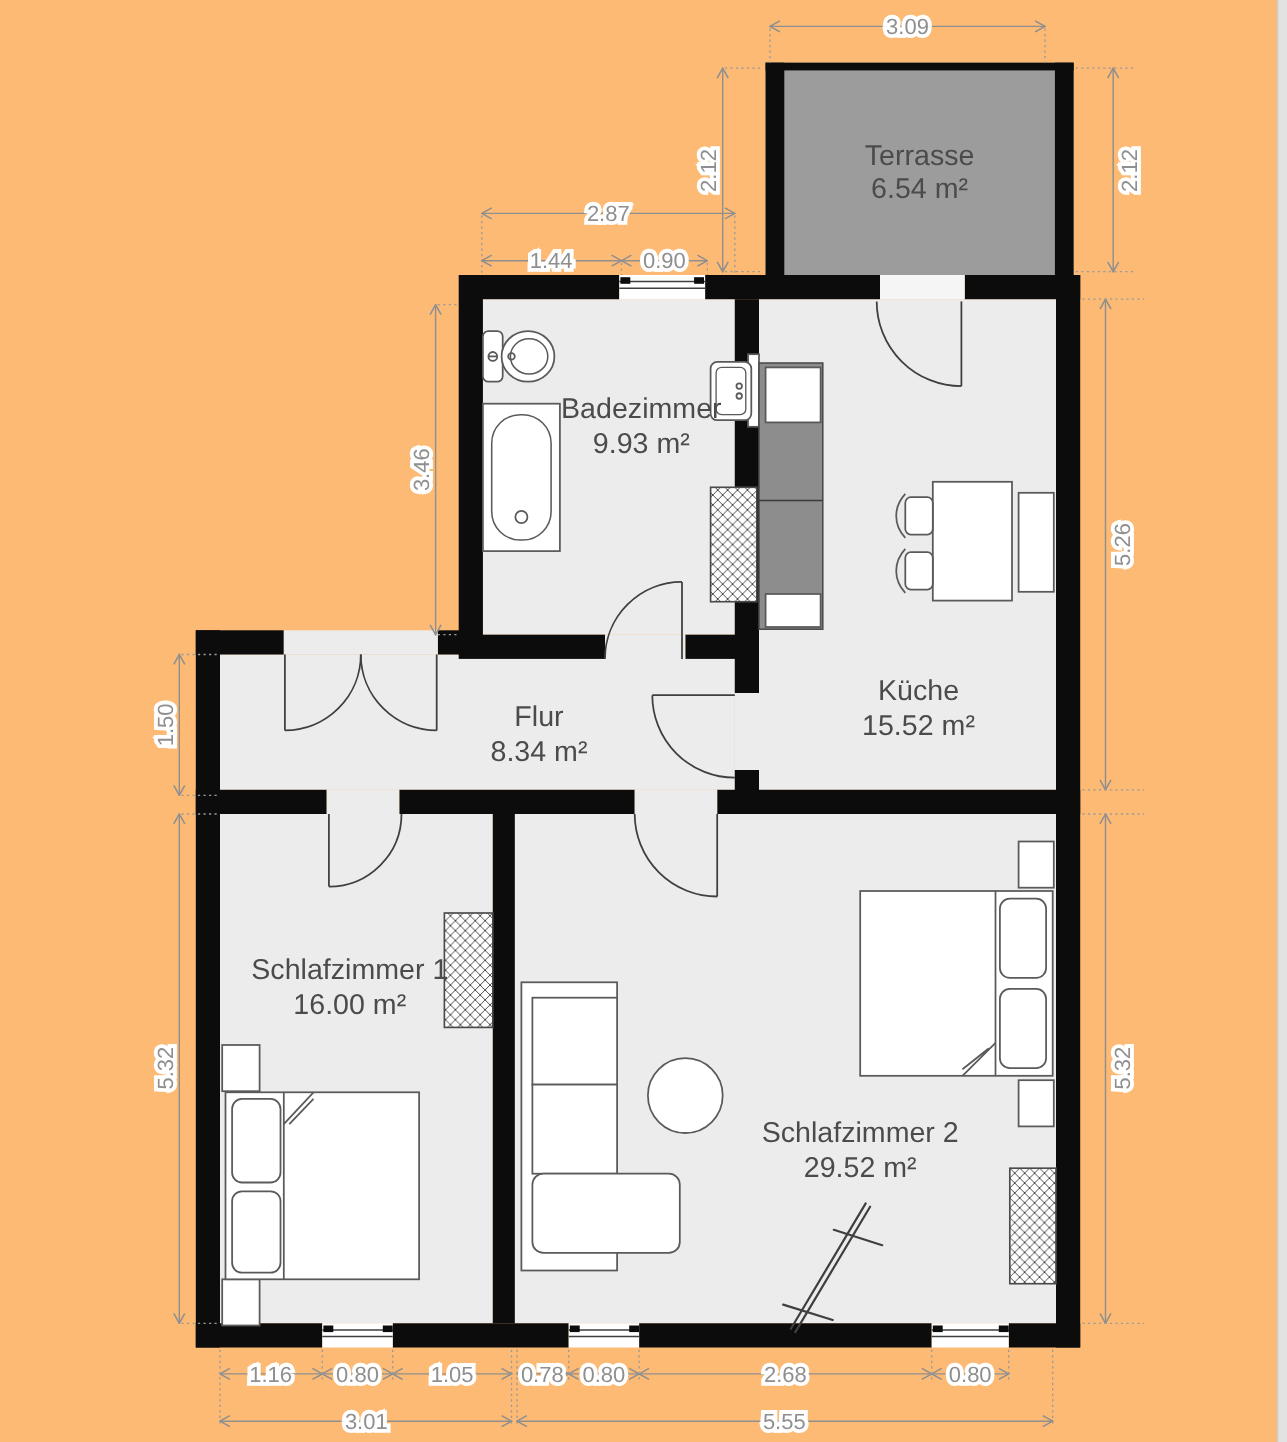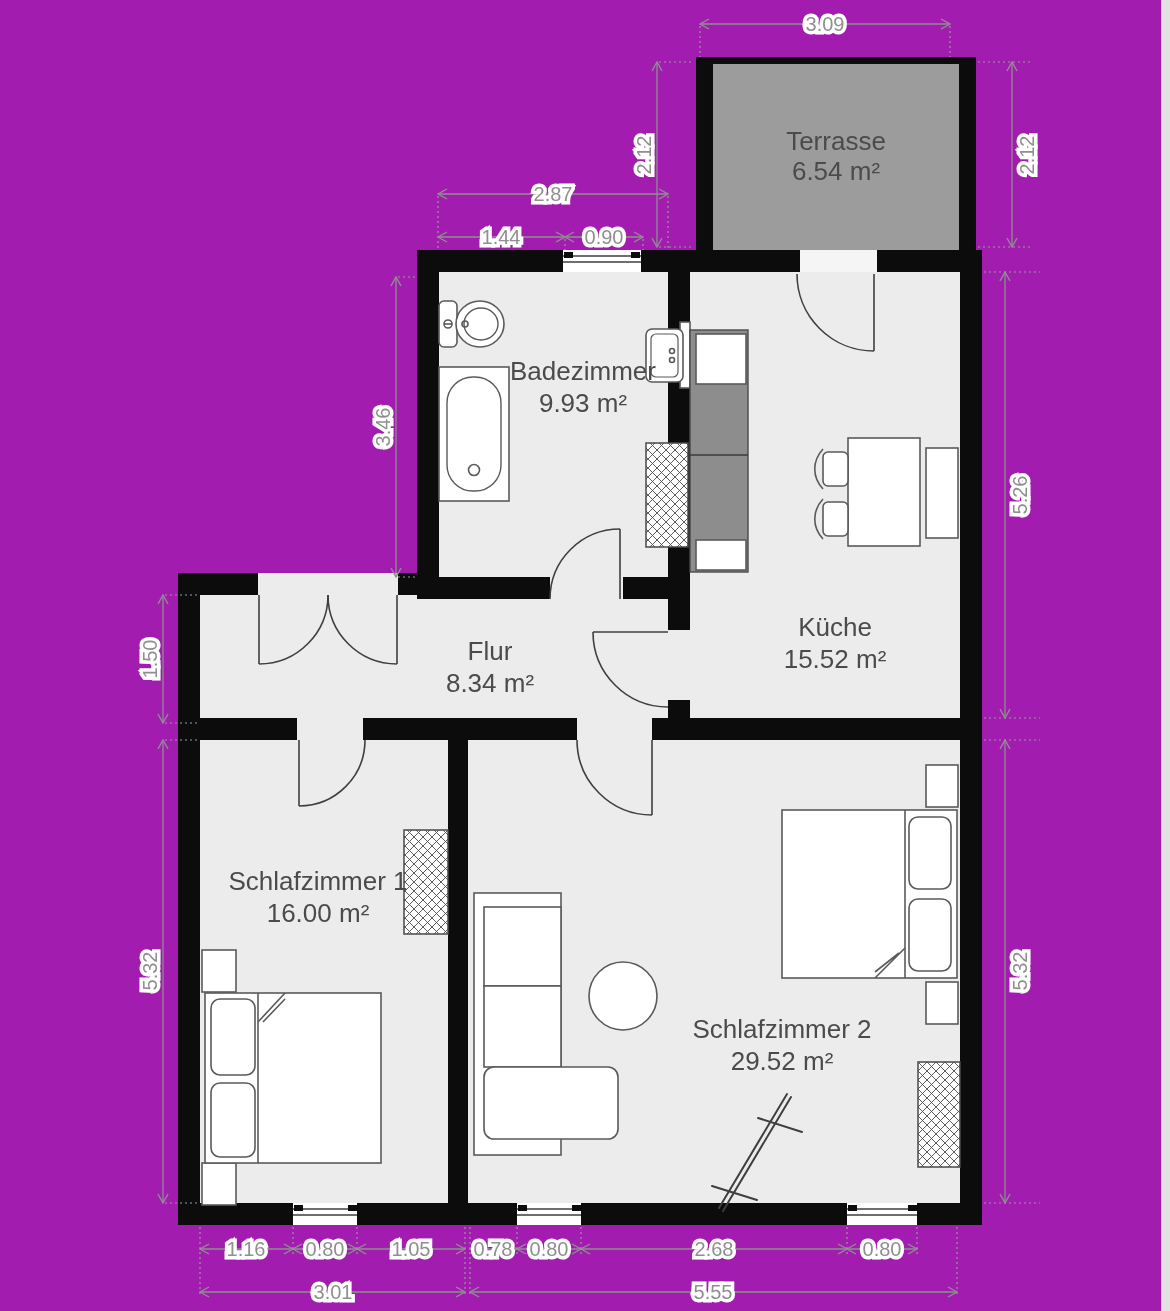--- a/index.html
+++ b/index.html
@@ -1,16 +1,16 @@
 <!DOCTYPE html>
 <html><head>
 <meta charset="utf-8">
 <style>
   html,body{margin:0;padding:0;background:#ffffff;}
-  #stage{position:relative;width:1170px;height:1311px;background:#a21caf;overflow:hidden;}
+  #stage{position:relative;width:1170px;height:1311px;background:#fdba74;overflow:hidden;}
   #plan-svg{position:absolute;left:0;top:0;}
   #edge-strip{position:absolute;right:0;top:0;width:8px;height:1311px;background:#e2e2e2;border-left:1px solid #cdcdcd;}
   .room-name{font:26px "Liberation Sans", sans-serif;fill:#4b4b4b;text-anchor:middle;}
   .room-area{font:26px "Liberation Sans", sans-serif;fill:#4b4b4b;text-anchor:middle;}
   .dim{font:20px "Liberation Sans", sans-serif;fill:#8f8f8f;text-anchor:middle;paint-order:stroke;stroke:#ffffff;stroke-width:7px;}
   .dimline{stroke:#8f8f8f;stroke-width:1.3;fill:none;}
   .ext{stroke:#9a9a9a;stroke-width:1.2;fill:none;stroke-dasharray:2 3;}
   .wall{fill:#0c0c0c;}
   .furn{fill:#ffffff;stroke:#5a5a5a;stroke-width:1.6;}
   .furnline{stroke:#5a5a5a;stroke-width:1.6;fill:none;}

